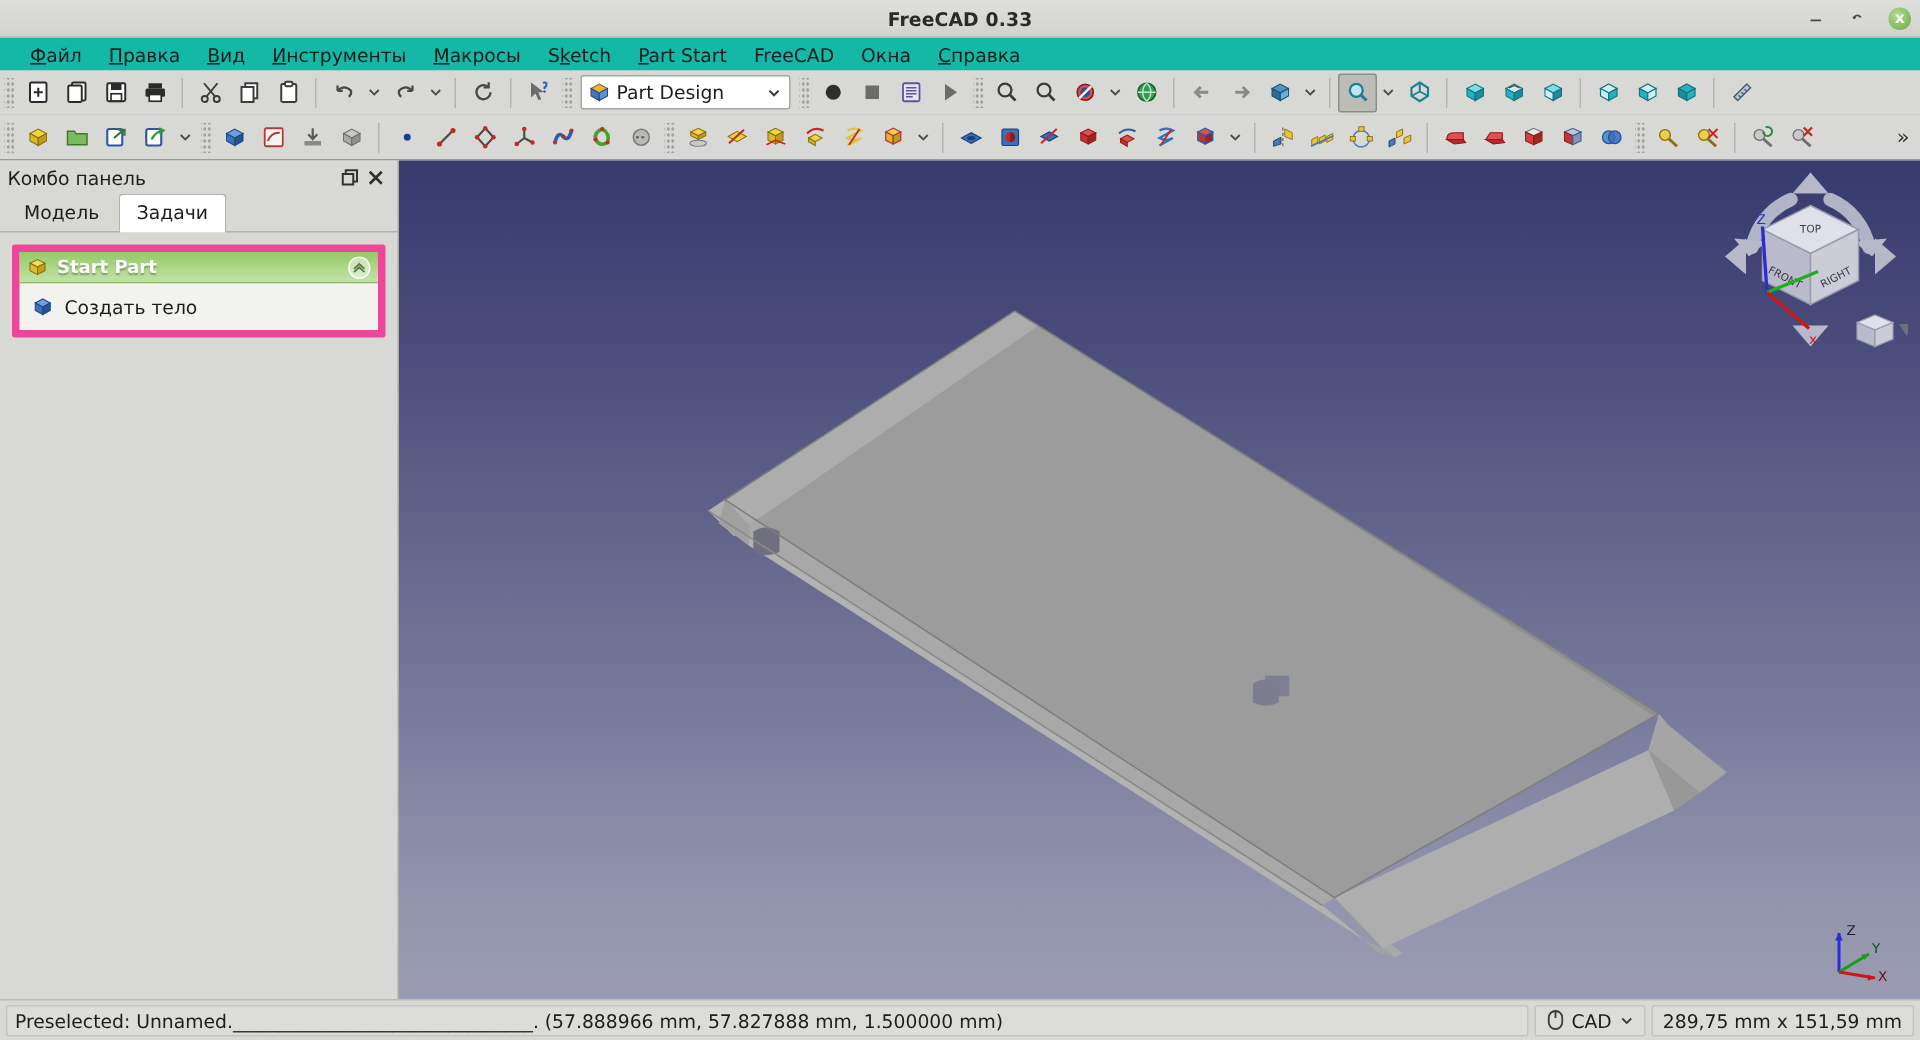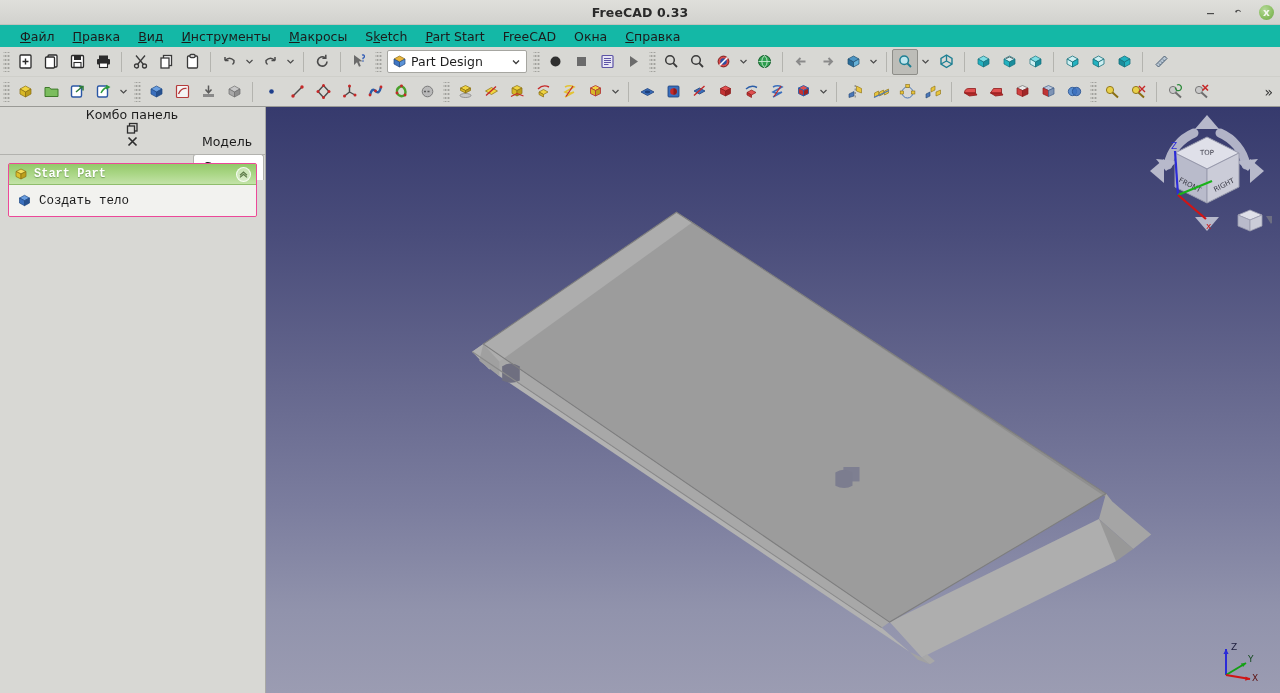--- a/index.html
+++ b/index.html
@@ -65,34 +65,34 @@
   .wb-label { font-size: 12.5px; flex: 1; white-space: nowrap; overflow: hidden; }
   .wb-arrow { width: 17px; display: flex; align-items: center; justify-content: center;
               color: #3c3c3c; }
 
   
   .body-area { flex: 1 1 auto; display: flex; min-height: 0; }
 
   
   .combo-panel { width: 266px; flex: 0 0 266px; display: flex; flex-direction: column;
                  background: #d8d8d4; border-right: 1px solid #a9a9a5; }
-  .cp-header { height: 22px; display: flex; align-items: center; padding: 0 6px 0 5px; flex-direction: column; }
+  .cp-header { height: 22px; display: flex; align-items: center; padding: 0 6px 0 5px; }
   .cp-title { font-size: 12.5px; flex: 1; }
   .cp-hbtn { width: 17px; height: 17px; display: flex; align-items: center;
              justify-content: center; color: #2e2e2e; }
   .cp-tabs { height: 26px; display: flex; align-items: flex-end; padding-left: 4px;
-             border-bottom: 1px solid #b2b2ae; flex-direction: column; }
+             border-bottom: 1px solid #b2b2ae; }
   .cp-tab { padding: 4px 11px 5px; font-size: 12.5px; border: 1px solid transparent;
             border-bottom: none; border-radius: 3px 3px 0 0; margin-right: 1px;
             color: #1c1c1c; }
   .cp-tab.sel { background: #fff; border-color: #b2b2ae; margin-bottom: -1px;
                 padding-bottom: 6px; }
   .cp-content { flex: 1; padding: 8px 8px 0 8px; overflow: hidden; }
-  .task-box { border: 1px solid #ec4899; background: #fde047; border-radius: 2px;
-              overflow: hidden; font-family: Liberation Mono, monospace; }
+  .task-box { border: 5px solid #ec4899; background: #fde047; border-radius: 2px;
+              overflow: hidden; }
   .task-head {
     height: 21px; display: flex; align-items: center; gap: 6px; padding: 0 5px;
     background: linear-gradient(180deg,#93c96a 0%, #a8d583 45%, #c3e3a8 100%);
     border-bottom: 1px solid #8fbd6c;
   }
   .task-head-label { flex: 1; font-size: 12px; font-weight: bold; color: #fff;
                      text-shadow: 0 1px 1px rgba(80,120,60,.6); }
   .collapse-btn { width: 15px; height: 15px; border-radius: 50%;
                   background: rgba(255,255,255,.45); border: 1px solid rgba(255,255,255,.85);
                   display: flex; align-items: center; justify-content: center; }
@@ -905,13 +905,27 @@
             <path d="M10 38 L34 42" stroke="#d01515" stroke-width="2"></path>
             <path d="M34 42 l-4.4-2.4 l-.4 4.2 z" fill="#d01515"></path>
             <text x="36" y="44" font-family="DejaVu Sans, sans-serif" font-size="9" fill="#5c1010">X</text>
           </svg>
         </div>
       </div>
 
     </div>
   </div>
 
+  <div class="statusbar">
+    <div class="status-msg">Preselected: Unnamed.________________________________. (57.888966 mm, 57.827888 mm, 1.500000 mm)</div>
+    <div class="status-nav">
+      <svg width="12" height="14" viewBox="0 0 12 14">
+        <rect x="1.5" y="1" width="9" height="12" rx="4.5" fill="none" stroke="#3a3a3a" stroke-width="1.2"></rect>
+        <path d="M6 1.4 L6 5.6" stroke="#3a3a3a" stroke-width="1.2"></path>
+      </svg>
+      <span>CAD</span>
+      <svg width="9" height="9" viewBox="0 0 9 9">
+          <path d="M1.5 3 L4.5 6 L7.5 3" stroke="#3c3c3c" stroke-width="1.2" fill="none"></path>
+        </svg>
+    </div>
+    <div class="status-dim">289,75 mm x 151,59 mm</div>
+  </div>
 </div>
 
 </body></html>

